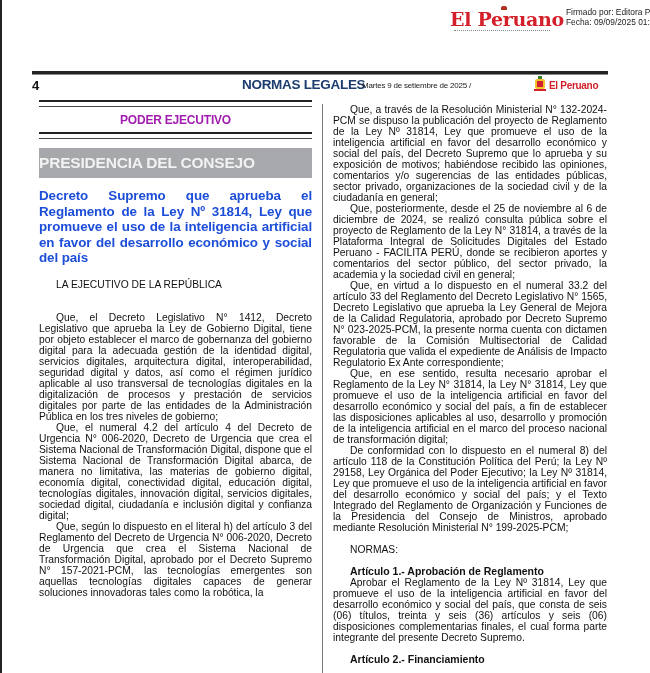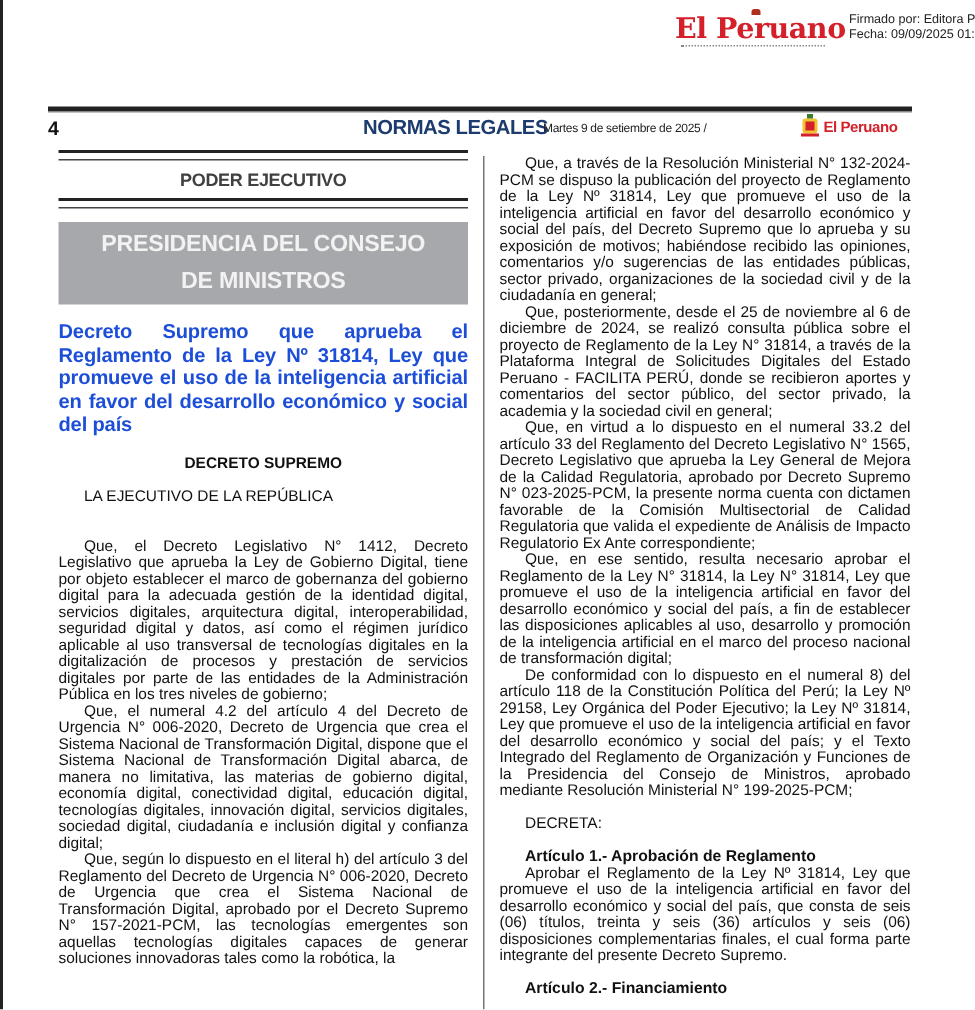--- a/index.html
+++ b/index.html
@@ -19,22 +19,22 @@
   .hdr .pg { position: absolute; left: 0; top: 2px; font-weight: bold; font-size: 13px; color: #111; }
   .hdr .section { position: absolute; left: 210px; top: 1px; font-weight: bold; font-size: 13.5px; color: #1c3b6e; letter-spacing: -0.3px; }
   .hdr .date { position: absolute; left: 330px; top: 5px; font-size: 8px; color: #222; white-space: nowrap; letter-spacing: -0.2px; }
   .hdr .crest { position: absolute; left: 532px; top: 0px; width: 12px; height: 16px; }
   .hdr .brand { position: absolute; left: 547px; top: 4px; font-weight: bold; font-size: 10px; color: #d4202a; letter-spacing: -0.3px; white-space: nowrap; }
 
   .col-divider { position: absolute; left: 322px; top: 104px; width: 1px; height: 569px; background: #777; }
 
   .col-left { position: absolute; left: 39px; top: 100px; width: 273px; }
   .dbl-rule { height: 4px; border-top: 2px solid #222; border-bottom: 1px solid #444; }
-  .poder { text-align: center; font-weight: bold; font-size: 12px; letter-spacing: -0.2px; margin: 6px 0 5px; color: #404040; }
-  .pcm-box { background: #a7a8ab; color: #f2f2f2; text-align: center; font-weight: bold; font-size: 15.5px; line-height: 25px; padding: 2px 0 3px; margin-top: 9px; letter-spacing: -0.2px; }
+  .poder { text-align: center; font-weight: bold; font-size: 12px; letter-spacing: -0.2px; margin: 6px 0 5px; color: #a21caf; }
+  .pcm-box { background: #a7a8ab; color: #f2f2f2; text-align: left; font-weight: bold; font-size: 15.5px; line-height: 25px; padding: 2px 0 3px; margin-top: 9px; letter-spacing: -0.2px; }
   .title { font-weight: bold; font-size: 13.4px; line-height: 15.5px; color: #1d4ed8; text-align: justify; margin-top: 10px; letter-spacing: -0.1px; }
   .ds-head { text-align: center; font-weight: bold; font-size: 10.3px; line-height: 11px; margin-top: 13px; color: #111; }
   .body-text { font-size: 10.3px; line-height: 11px; text-align: justify; color: #111; }
   .body-text p { margin: 0; text-indent: 17px; }
   .plain { text-indent: 17px; }
   .gap-s { height: 11px; }
 
   .col-right { position: absolute; left: 333px; top: 104px; width: 274px; }
   .art { font-weight: bold; font-size: 10.5px; text-indent: 17px; margin: 0; }
 </style>
@@ -71,44 +71,42 @@
 </div>
 
 <div class="col-divider"></div>
 
 <div class="col-left">
   <div class="dbl-rule"></div>
   <div class="poder">PODER EJECUTIVO</div>
   <div class="dbl-rule"></div>
   <div class="pcm-box">
     <div>PRESIDENCIA DEL CONSEJO</div>
-    <div>DE MINISTROS</div>
   </div>
   <div class="title">Decreto Supremo que aprueba el Reglamento de la Ley Nº 31814, Ley que promueve el uso de la inteligencia artificial en favor del desarrollo económico y social del país</div>
   <div class="ds-head">
-    <div>DECRETO SUPREMO</div>
   </div>
   <div class="body-text" style="margin-top:11px">
     <div class="plain">LA EJECUTIVO DE LA REPÚBLICA</div>
     <div class="gap-s"></div>
     <div class="gap-s"></div>
     <p>Que, el Decreto Legislativo N° 1412, Decreto Legislativo que aprueba la Ley de Gobierno Digital, tiene por objeto establecer el marco de gobernanza del gobierno digital para la adecuada gestión de la identidad digital, servicios digitales, arquitectura digital, interoperabilidad, seguridad digital y datos, así como el régimen jurídico aplicable al uso transversal de tecnologías digitales en la digitalización de procesos y prestación de servicios digitales por parte de las entidades de la Administración Pública en los tres niveles de gobierno;</p>
     <p>Que, el numeral 4.2 del artículo 4 del Decreto de Urgencia N° 006-2020, Decreto de Urgencia que crea el Sistema Nacional de Transformación Digital, dispone que el Sistema Nacional de Transformación Digital abarca, de manera no limitativa, las materias de gobierno digital, economía digital, conectividad digital, educación digital, tecnologías digitales, innovación digital, servicios digitales, sociedad digital, ciudadanía e inclusión digital y confianza digital;</p>
     <p>Que, según lo dispuesto en el literal h) del artículo 3 del Reglamento del Decreto de Urgencia N° 006-2020, Decreto de Urgencia que crea el Sistema Nacional de Transformación Digital, aprobado por el Decreto Supremo N° 157-2021-PCM, las tecnologías emergentes son aquellas tecnologías digitales capaces de generar soluciones innovadoras tales como la robótica, la</p>
   </div>
 </div>
 
 <div class="col-right">
   <div class="body-text">
     <p>Que, a través de la Resolución Ministerial N° 132-2024-PCM se dispuso la publicación del proyecto de Reglamento de la Ley Nº 31814, Ley que promueve el uso de la inteligencia artificial en favor del desarrollo económico y social del país, del Decreto Supremo que lo aprueba y su exposición de motivos; habiéndose recibido las opiniones, comentarios y/o sugerencias de las entidades públicas, sector privado, organizaciones de la sociedad civil y de la ciudadanía en general;</p>
     <p>Que, posteriormente, desde el 25 de noviembre al 6 de diciembre de 2024, se realizó consulta pública sobre el proyecto de Reglamento de la Ley N° 31814, a través de la Plataforma Integral de Solicitudes Digitales del Estado Peruano - FACILITA PERÚ, donde se recibieron aportes y comentarios del sector público, del sector privado, la academia y la sociedad civil en general;</p>
     <p>Que, en virtud a lo dispuesto en el numeral 33.2 del artículo 33 del Reglamento del Decreto Legislativo N° 1565, Decreto Legislativo que aprueba la Ley General de Mejora de la Calidad Regulatoria, aprobado por Decreto Supremo N° 023-2025-PCM, la presente norma cuenta con dictamen favorable de la Comisión Multisectorial de Calidad Regulatoria que valida el expediente de Análisis de Impacto Regulatorio Ex Ante correspondiente;</p>
     <p>Que, en ese sentido, resulta necesario aprobar el Reglamento de la Ley N° 31814, la Ley N° 31814, Ley que promueve el uso de la inteligencia artificial en favor del desarrollo económico y social del país, a fin de establecer las disposiciones aplicables al uso, desarrollo y promoción de la inteligencia artificial en el marco del proceso nacional de transformación digital;</p>
     <p>De conformidad con lo dispuesto en el numeral 8) del artículo 118 de la Constitución Política del Perú; la Ley Nº 29158, Ley Orgánica del Poder Ejecutivo; la Ley Nº 31814, Ley que promueve el uso de la inteligencia artificial en favor del desarrollo económico y social del país; y el Texto Integrado del Reglamento de Organización y Funciones de la Presidencia del Consejo de Ministros, aprobado mediante Resolución Ministerial N° 199-2025-PCM;</p>
     <div class="gap-s"></div>
-    <div class="plain">DECRETA:</div>
+    <div class="plain">NORMAS:</div>
     <div class="gap-s"></div>
     <p class="art">Artículo 1.- Aprobación de Reglamento</p>
     <p>Aprobar el Reglamento de la Ley Nº 31814, Ley que promueve el uso de la inteligencia artificial en favor del desarrollo económico y social del país, que consta de seis (06) títulos, treinta y seis (36) artículos y seis (06) disposiciones complementarias finales, el cual forma parte integrante del presente Decreto Supremo.</p>
     <div class="gap-s"></div>
     <p class="art">Artículo 2.- Financiamiento</p>
   </div>
 </div>
 
 </body></html>

